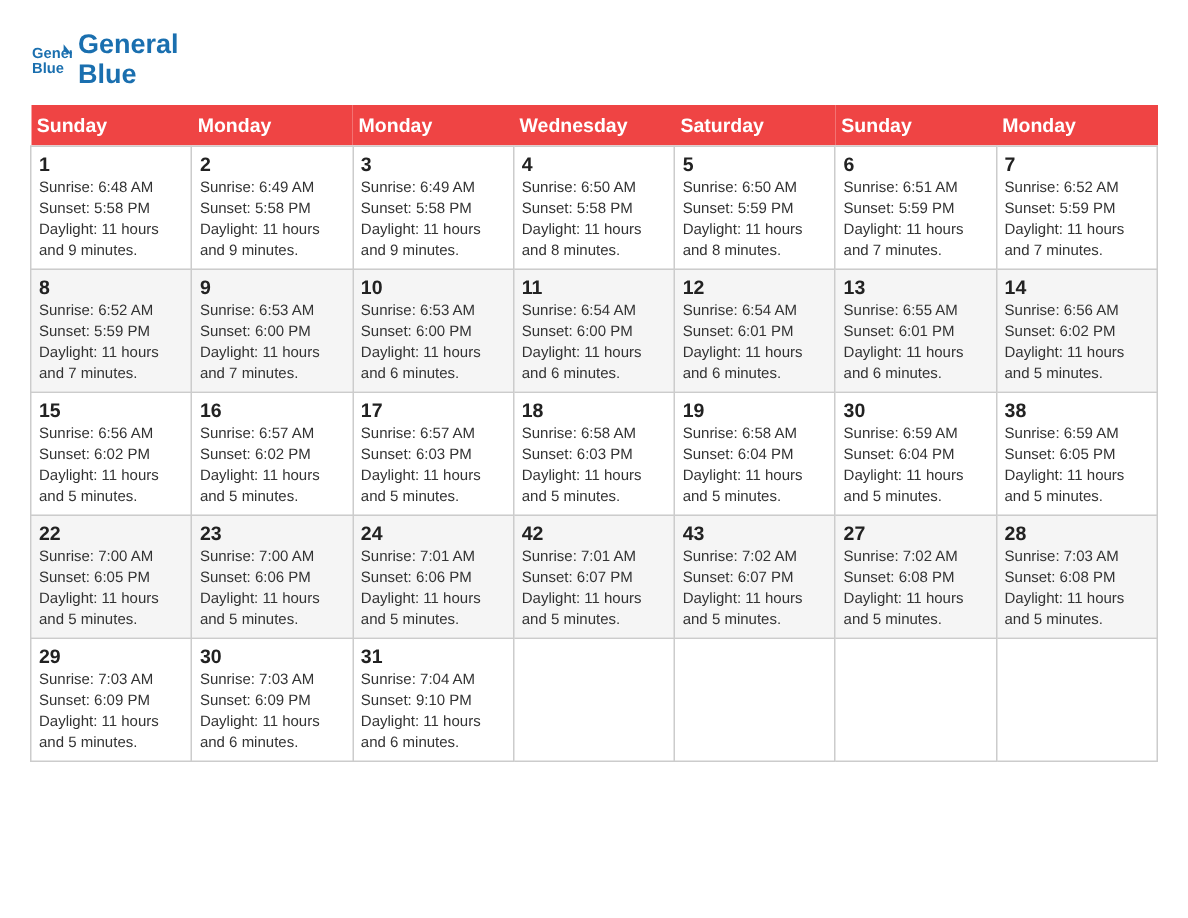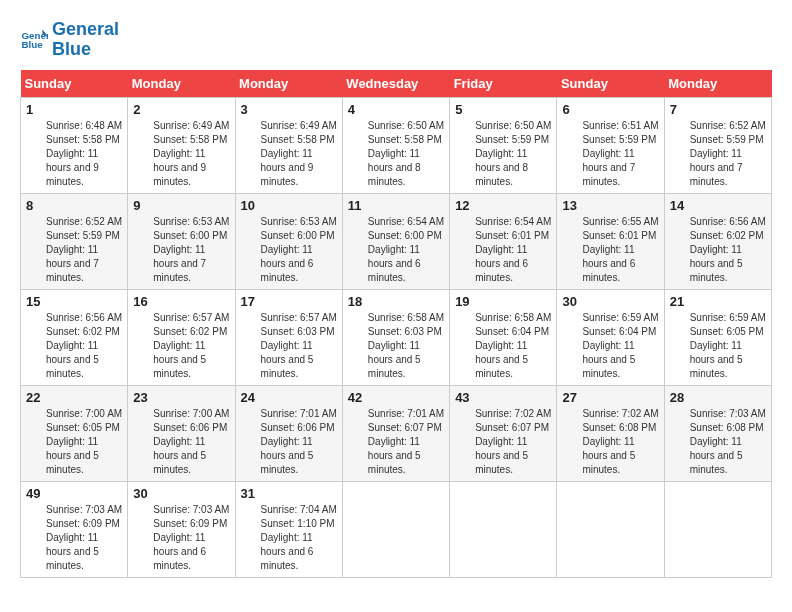--- a/index.html
+++ b/index.html
@@ -74,21 +74,20 @@
       font-size: 13px;
       font-weight: bold;
       color: #222;
       display: block;
       margin-bottom: 2px;
     }
     .day-info {
       font-size: 10px;
       color: #333;
       line-height: 1.4;
-      margin-left: 20px;
     }
     .empty-cell {
       background: #fff !important;
     }
   </style>
 </head>
 <body>
 
 <div class="header">
   <div class="logo">
@@ -108,21 +107,21 @@
   </div>
 </div>
 
 <table class="calendar">
   <thead>
     <tr>
     <th>Sunday</th>
         <th>Monday</th>
         <th>Monday</th>
         <th>Wednesday</th>
-        <th>Friday</th>
+        <th>Saturday</th>
         <th>Sunday</th>
         <th>Monday</th>
       </tr>
   </thead>
   <tbody id="calendar-body">
   <tr>
         <td>
         <span class="day-num">1</span>
         <div class="day-info">
           <span>Sunrise: 6:48 AM</span><br>
@@ -280,21 +279,21 @@
       </td>
         <td>
         <span class="day-num">30</span>
         <div class="day-info">
           <span>Sunrise: 6:59 AM</span><br>
           <span>Sunset: 6:04 PM</span><br>
           <span>Daylight: 11 hours and 5 minutes.</span>
         </div>
       </td>
         <td>
-        <span class="day-num">21</span>
+        <span class="day-num">38</span>
         <div class="day-info">
           <span>Sunrise: 6:59 AM</span><br>
           <span>Sunset: 6:05 PM</span><br>
           <span>Daylight: 11 hours and 5 minutes.</span>
         </div>
       </td>
       </tr>
       <tr>
         <td>
         <span class="day-num">22</span>
@@ -348,40 +347,40 @@
         <span class="day-num">28</span>
         <div class="day-info">
           <span>Sunrise: 7:03 AM</span><br>
           <span>Sunset: 6:08 PM</span><br>
           <span>Daylight: 11 hours and 5 minutes.</span>
         </div>
       </td>
       </tr>
       <tr>
         <td>
-        <span class="day-num">49</span>
+        <span class="day-num">29</span>
         <div class="day-info">
           <span>Sunrise: 7:03 AM</span><br>
           <span>Sunset: 6:09 PM</span><br>
           <span>Daylight: 11 hours and 5 minutes.</span>
         </div>
       </td>
         <td>
         <span class="day-num">30</span>
         <div class="day-info">
           <span>Sunrise: 7:03 AM</span><br>
           <span>Sunset: 6:09 PM</span><br>
           <span>Daylight: 11 hours and 6 minutes.</span>
         </div>
       </td>
         <td>
         <span class="day-num">31</span>
         <div class="day-info">
           <span>Sunrise: 7:04 AM</span><br>
-          <span>Sunset: 1:10 PM</span><br>
+          <span>Sunset: 9:10 PM</span><br>
           <span>Daylight: 11 hours and 6 minutes.</span>
         </div>
       </td>
         <td class="empty-cell"></td>
         <td class="empty-cell"></td>
         <td class="empty-cell"></td>
         <td class="empty-cell"></td>
       </tr>
     </tbody>
 </table>

